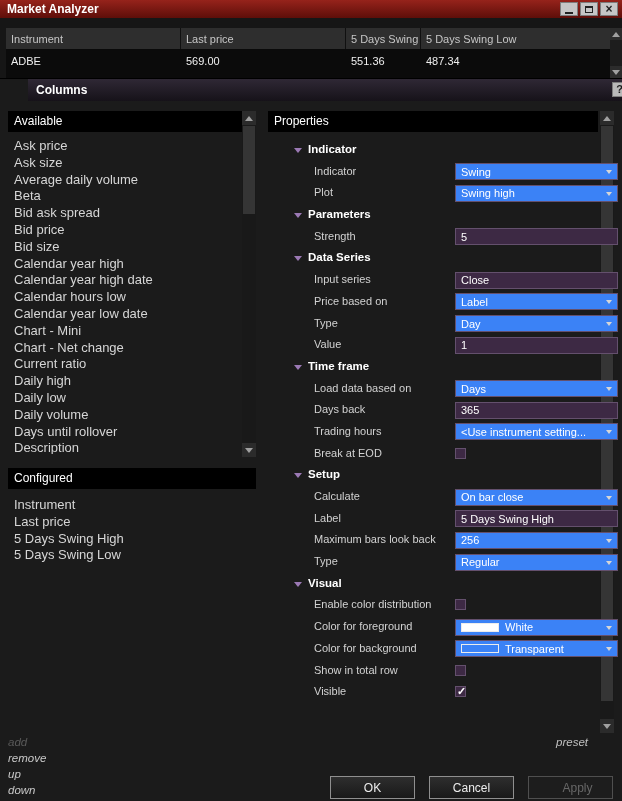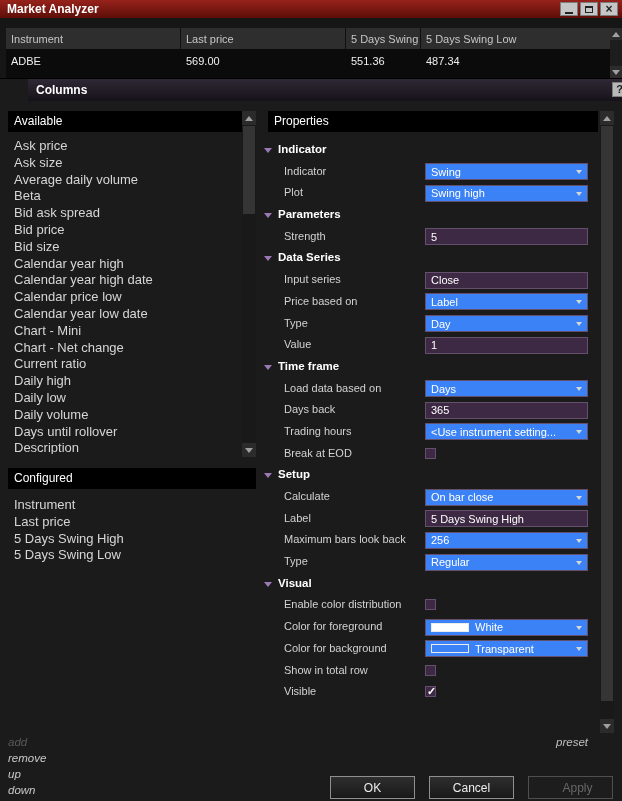--- a/index.html
+++ b/index.html
@@ -43,21 +43,21 @@
   .sthumb{position:absolute;left:1px;width:12px;background:#353535;}
 
   .list{position:absolute;left:8px;overflow:hidden;}
   .avail{top:53px;width:234px;height:322px;padding-top:6px;}
   .conf{top:410px;width:248px;height:240px;padding-top:8px;}
   .litem{height:16.8px;line-height:16.8px;font-size:13px;color:#d6d6d6;padding-left:6px;white-space:nowrap;overflow:hidden;}
 
   .lactions{position:absolute;left:8px;top:657px;width:242px;display:flex;justify-content:space-between;gap:4px;font-size:11.5px;font-style:italic;color:#c9c9c9;flex-direction:column;}
   .lact.dim{color:#595959;}
 
-  .pcontent{position:absolute;left:256px;top:60px;width:330px;}
+  .pcontent{position:absolute;left:286px;top:60px;width:330px;}
   .prow{position:relative;height:21.7px;}
   .plbl{position:absolute;left:28px;top:0;line-height:21.7px;font-size:11px;color:#d2d2d2;white-space:nowrap;}
   .sarr{position:absolute;left:8px;top:9px;width:0;height:0;border-left:4px solid transparent;border-right:4px solid transparent;border-top:5px solid #9b79b4;}
   .stitle{position:absolute;left:22px;top:0;line-height:21.7px;font-size:11.5px;font-weight:bold;color:#fff;white-space:nowrap;}
   .dd{position:absolute;left:169px;top:2.5px;width:163px;height:17px;background:#3b82f6;border:1px solid #64506d;display:flex;align-items:center;padding:0 16px 0 5px;}
   .ddv{font-size:11px;color:#fff;white-space:nowrap;overflow:hidden;}
   .chev{position:absolute;right:5px;top:6px;width:0;height:0;border-left:3.5px solid transparent;border-right:3.5px solid transparent;border-top:4px solid #d6d6d6;}
   .ti{position:absolute;left:169px;top:2.5px;width:163px;height:17px;background:#3d2944;border:1px solid #64506d;color:#fff;font-size:11px;font-family:inherit;padding:0 5px;outline:none;}
   .cb{position:absolute;left:169px;top:5px;width:11px;height:11px;background:#3d2944;border:1px solid #64506d;}
   .ck{display:none;}
@@ -140,21 +140,21 @@
     <div class="list avail">
       <div class="litem">Ask price</div>
       <div class="litem">Ask size</div>
       <div class="litem">Average daily volume</div>
       <div class="litem">Beta</div>
       <div class="litem">Bid ask spread</div>
       <div class="litem">Bid price</div>
       <div class="litem">Bid size</div>
       <div class="litem">Calendar year high</div>
       <div class="litem">Calendar year high date</div>
-      <div class="litem">Calendar price low</div>
+      <div class="litem">Calendar hours low</div>
       <div class="litem">Calendar year low date</div>
       <div class="litem">Chart - Mini</div>
       <div class="litem">Chart - Net change</div>
       <div class="litem">Current ratio</div>
       <div class="litem">Daily high</div>
       <div class="litem">Daily low</div>
       <div class="litem">Daily volume</div>
       <div class="litem">Days until rollover</div>
       <div class="litem">Description</div>
     </div>

